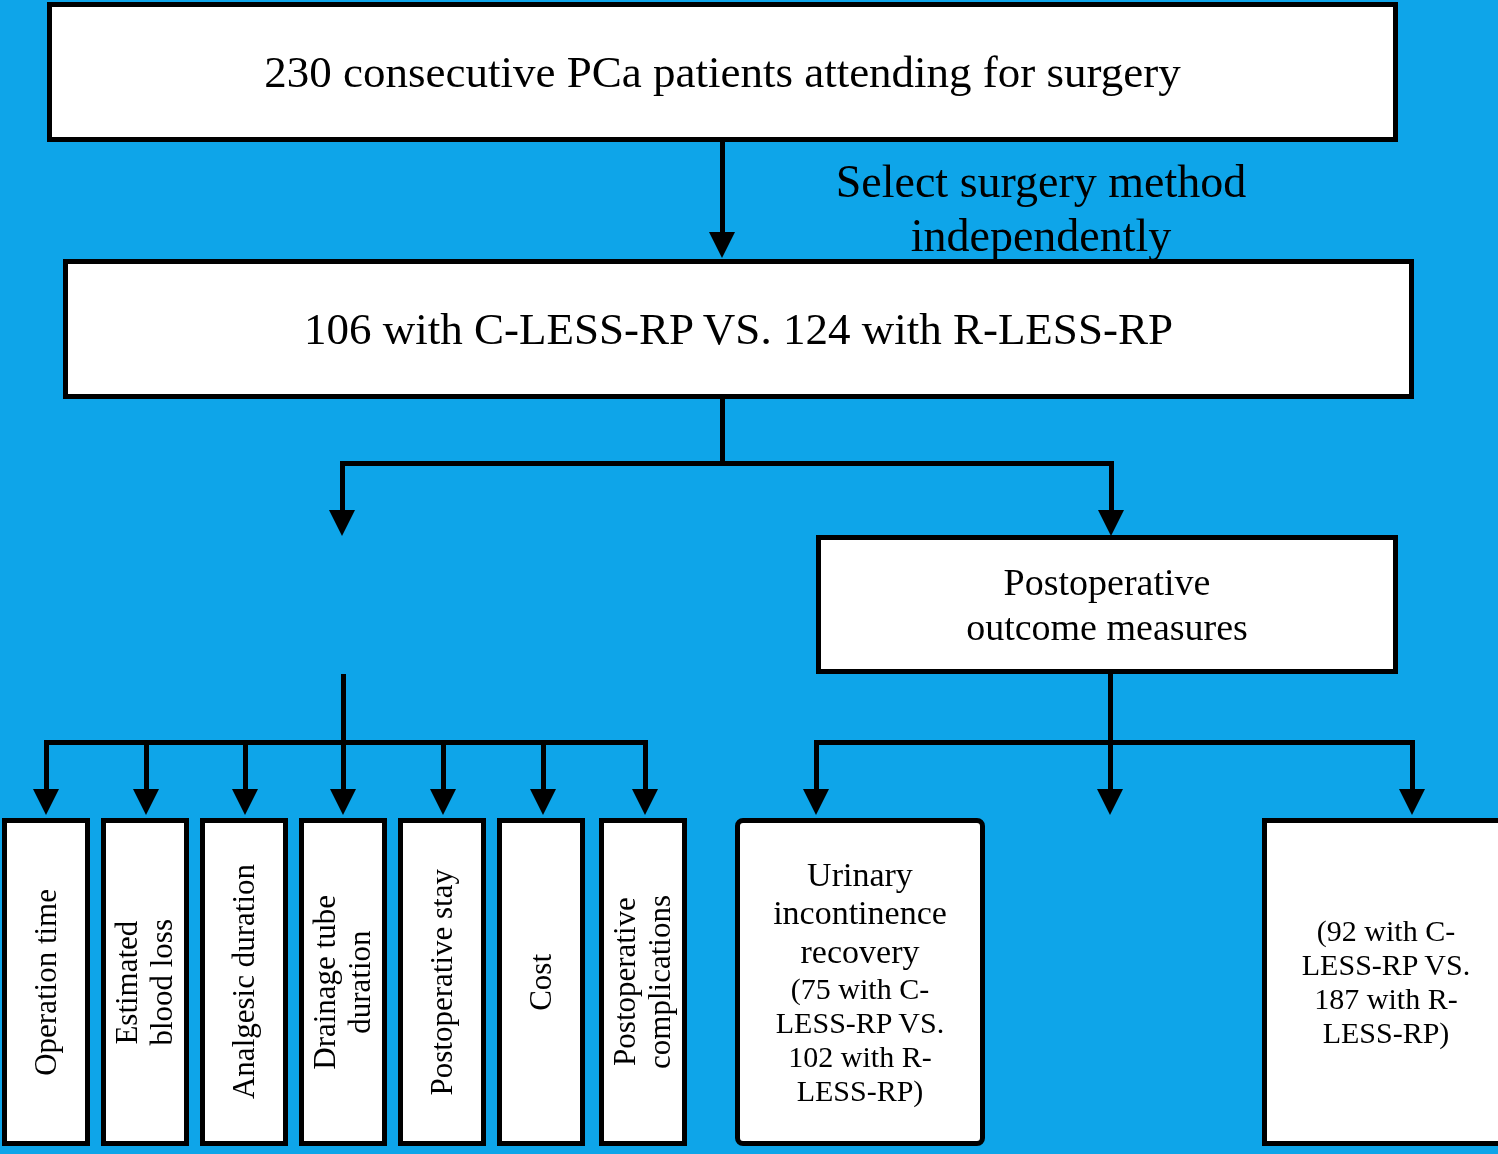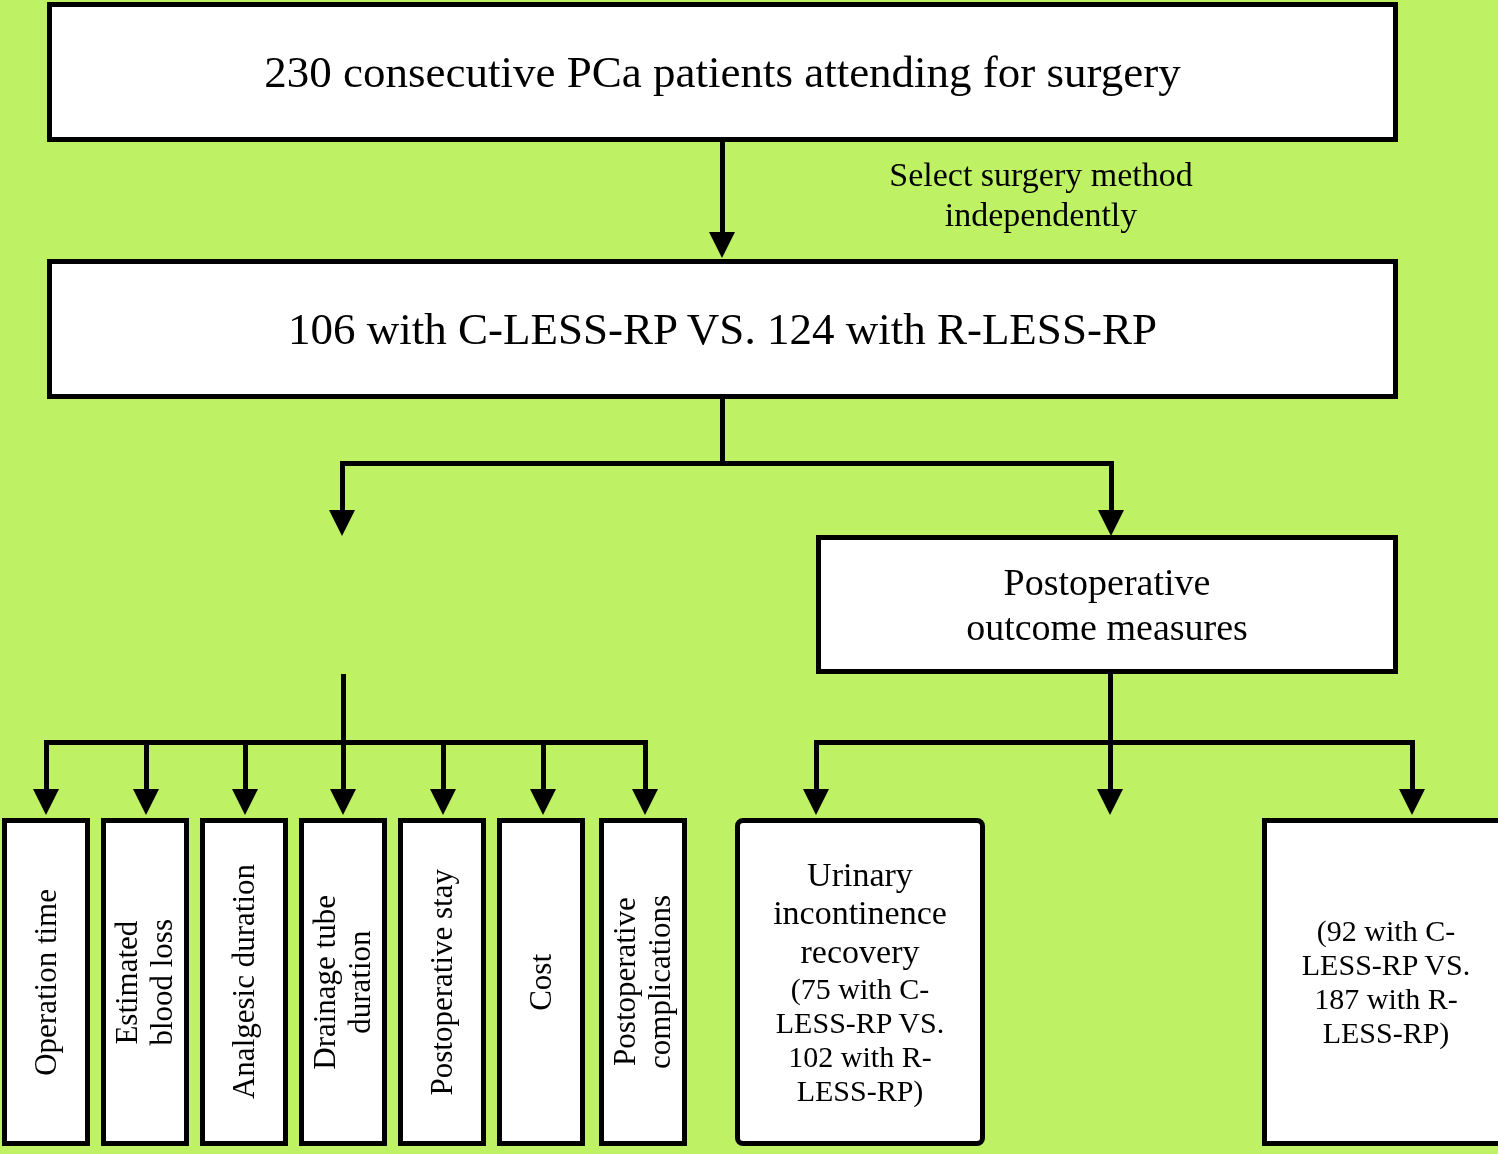--- a/index.html
+++ b/index.html
@@ -4,21 +4,21 @@
 <style>
   html, body {
     margin: 0;
     padding: 0;
     background: #ffffff;
   }
   #stage {
     position: relative;
     width: 1498px;
     height: 1154px;
-    background: #bef264;
+    background: #0ea5e9;
     overflow: hidden;
     font-family: "Liberation Serif", "DejaVu Serif", serif;
     color: #000000;
   }
   .box {
     position: absolute;
     box-sizing: border-box;
     border: 5px solid #000000;
     background: #ffffff;
     display: flex;
@@ -30,36 +30,36 @@
   .box-inner {
     padding: 0 10px;
     width: 100%;
   }
   
   #box-cohort {
     left: 47px; top: 2px; width: 1351px; height: 140px;
     font-size: 45px;
   }
   #box-allocation {
-    left: 47px; top: 259px; width: 1351px; height: 140px;
+    left: 63px; top: 259px; width: 1351px; height: 140px;
     font-size: 45px;
   }
   
   #box-periop {
     left: 49px; top: 535px; width: 588px; height: 139px;
     font-size: 38px;
   }
   #box-postop {
     left: 816px; top: 535px; width: 582px; height: 139px;
     font-size: 38px;
   }
   
   .edge-label {
     position: absolute;
-    font-size: 34px;
+    font-size: 46px;
     line-height: 1.18;
     text-align: center;
     white-space: pre-line;
   }
   #label-select {
     left: 806px; top: 155px; width: 470px;
   }
   
   .vline {
     position: absolute;

